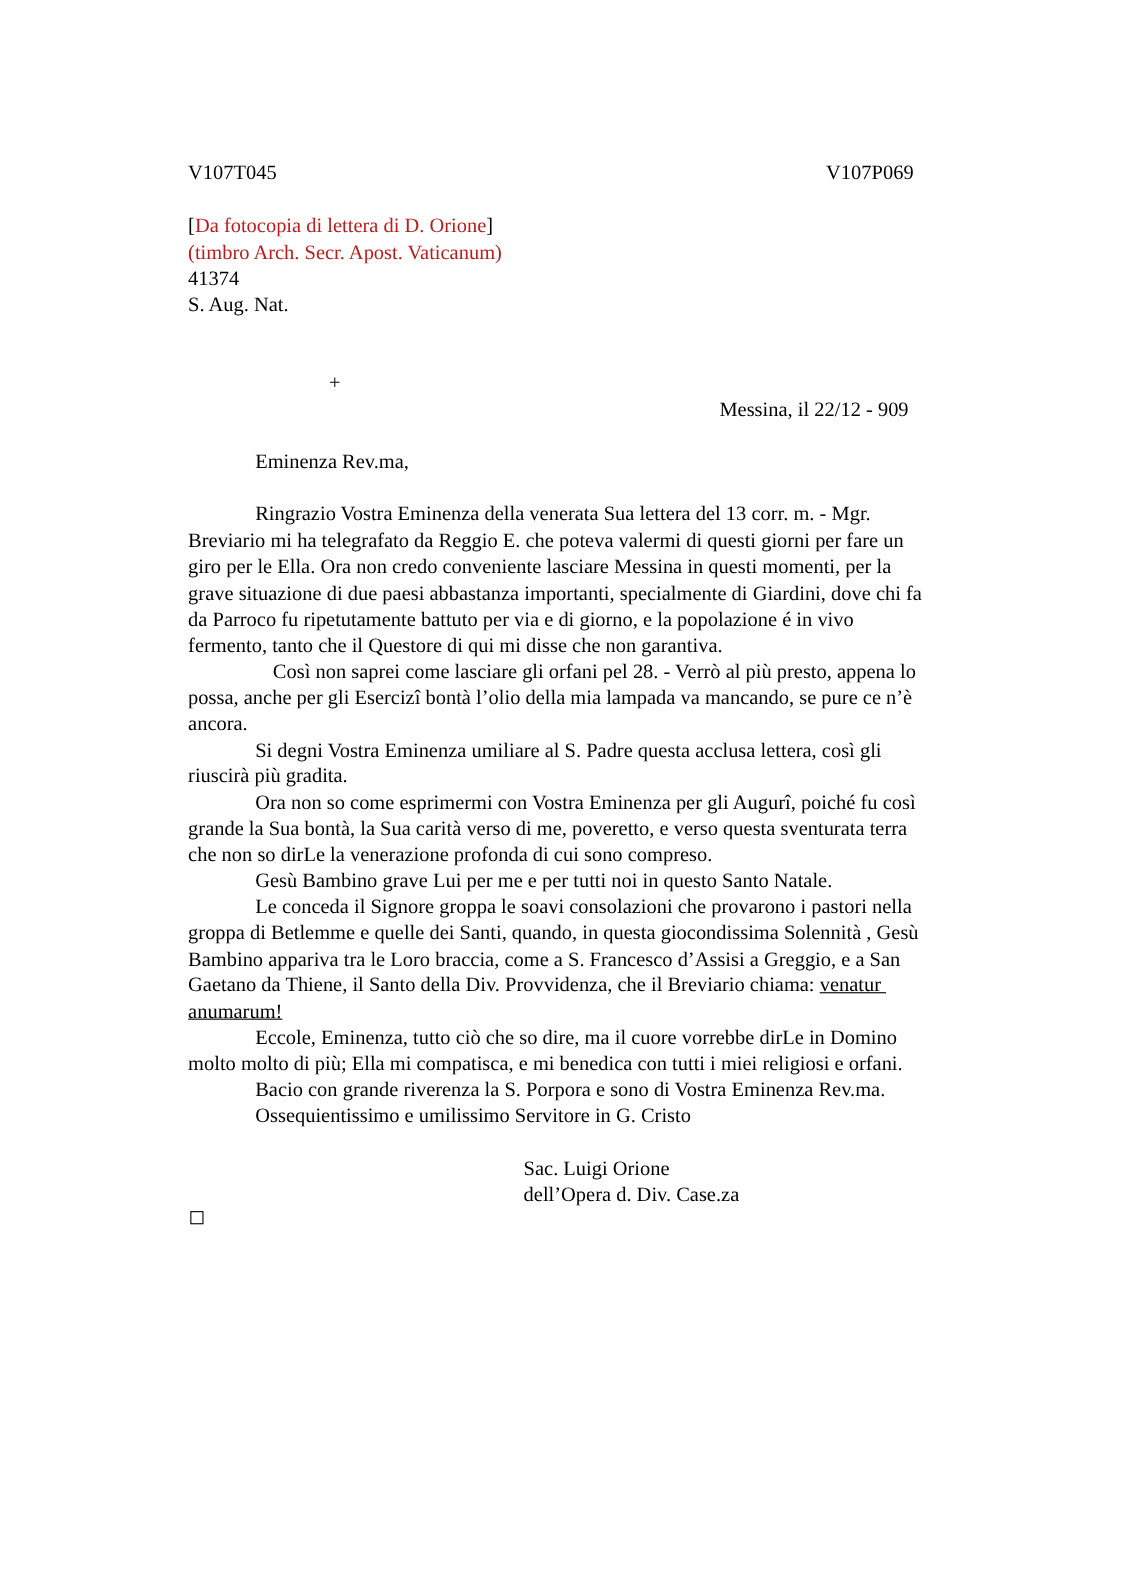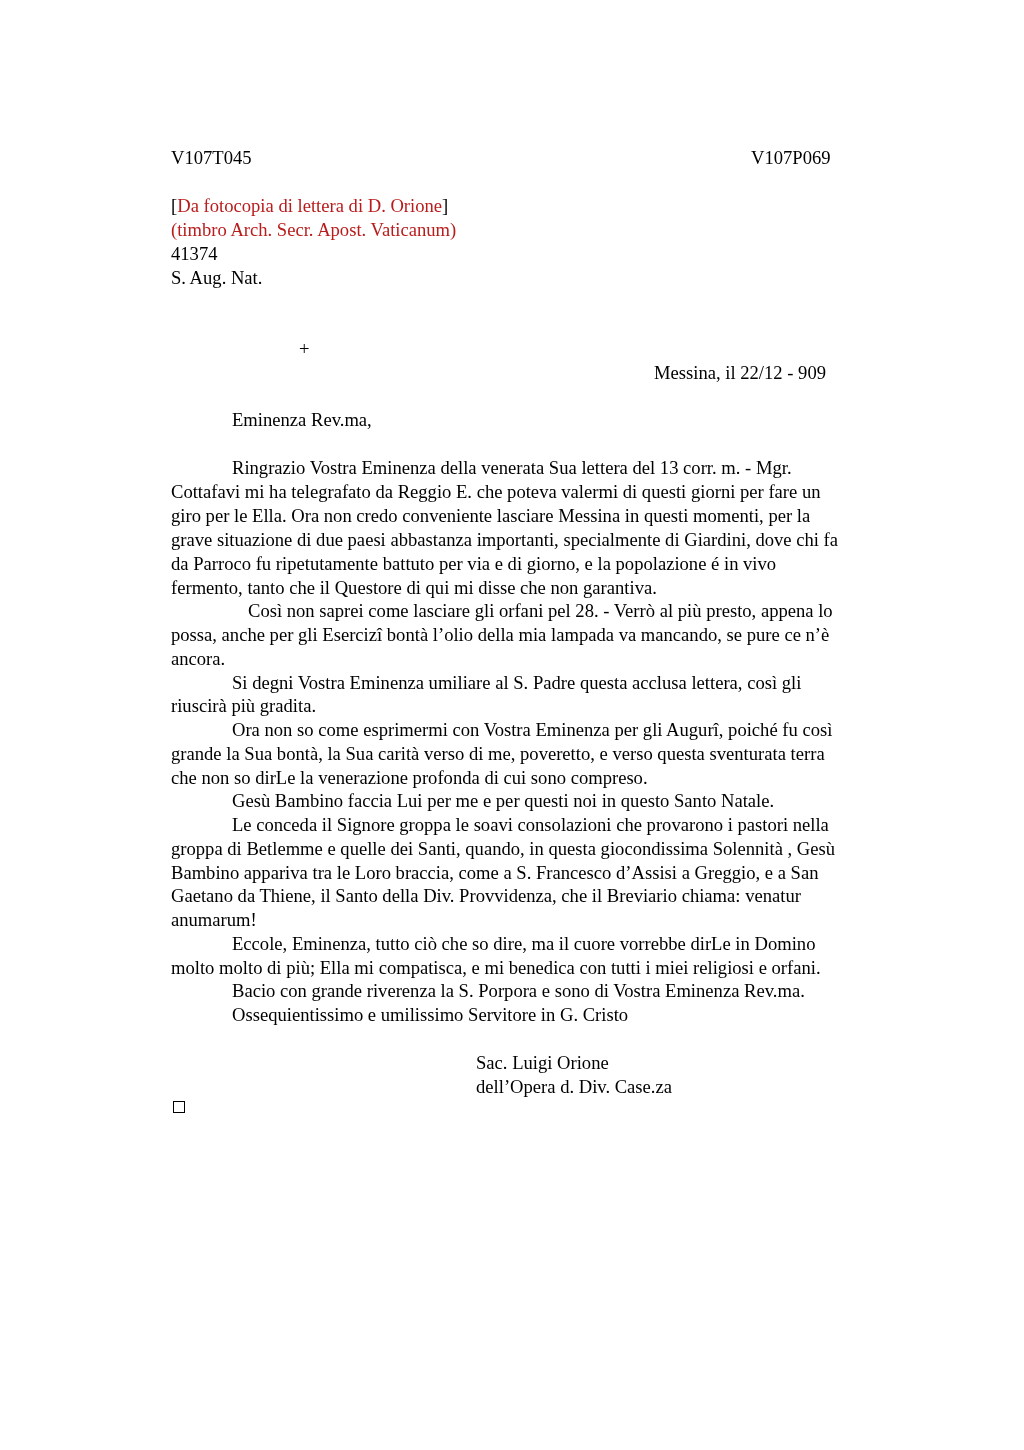--- a/index.html
+++ b/index.html
@@ -1,21 +1,21 @@
 <!DOCTYPE html>
 <html><head>
 <meta charset="utf-8">
 <style>
   html, body { margin: 0; padding: 0; background: #ffffff; }
   body { width: 1024px; height: 1450px; position: relative; overflow: hidden;
          font-family: "Liberation Serif", serif; font-size: 18.6px; color: #000; }
   .ln { position: absolute; white-space: pre; line-height: 24px; }
   .blue { color: #b91c1c; }
   .mag { color: #e020e0; }
-  .ul { }
+  .ul { text-decoration: underline; }
   .box { position: absolute; left: 173px; top: 1101px; width: 12px; height: 12px;
          border: 1.6px solid #000; box-sizing: border-box; }
 </style>
 </head>
 <body>
 
 <div>
   <span class="ln" style="left:171px;top:146px">V107T045</span>
   <span class="ln" style="left:751px;top:146px">V107P069</span>
 
@@ -24,34 +24,34 @@
   <span class="ln" style="left:171px;top:242px">41374</span>
   <span class="ln" style="left:171px;top:266px">S. Aug. Nat.</span>
 
   <span class="ln" style="left:299px;top:337px">+</span>
   <span class="ln" style="left:654px;top:361px">Messina, il 22/12 - 909</span>
 
   <span class="ln" style="left:232px;top:408px">Eminenza Rev.ma,</span>
 
   <div id="body-lines">
     <span class="ln" style="left:232px;top:456px">Ringrazio Vostra Eminenza della venerata Sua lettera del 13 corr. m. - Mgr.</span>
-    <span class="ln" style="left:171px;top:480px">Cottafavi mi ha telegrafato da Reggio E. che poteva valermi di questi giorni per fare un</span>
+    <span class="ln" style="left:171px;top:480px">Breviario mi ha telegrafato da Reggio E. che poteva valermi di questi giorni per fare un</span>
     <span class="ln" style="left:171px;top:504px">giro per le Ella. Ora non credo conveniente lasciare Messina in questi momenti, per la</span>
     <span class="ln" style="left:171px;top:528px">grave situazione di due paesi abbastanza importanti, specialmente di Giardini, dove chi fa</span>
     <span class="ln" style="left:171px;top:552px">da Parroco fu ripetutamente battuto per via e di giorno, e la popolazione é in vivo</span>
     <span class="ln" style="left:171px;top:576px">fermento, tanto che il Questore di qui mi disse che non garantiva.</span>
     <span class="ln" style="left:248px;top:599px">Così non saprei come lasciare gli orfani pel 28. - Verrò al più presto, appena lo</span>
     <span class="ln" style="left:171px;top:623px"><span>possa, anche per gli Esercizi</span><span class="mag">̂</span><span> bontà l’olio della mia lampada va mancando, se pure ce n’è</span></span>
     <span class="ln" style="left:171px;top:647px">ancora.</span>
     <span class="ln" style="left:232px;top:671px">Si degni Vostra Eminenza umiliare al S. Padre questa acclusa lettera, così gli</span>
     <span class="ln" style="left:171px;top:694px">riuscirà più gradita.</span>
     <span class="ln" style="left:232px;top:718px"><span>Ora non so come esprimermi con Vostra Eminenza per gli Auguri</span><span class="mag">̂</span><span>, poiché fu così</span></span>
     <span class="ln" style="left:171px;top:742px">grande la Sua bontà, la Sua carità verso di me, poveretto, e verso questa sventurata terra</span>
     <span class="ln" style="left:171px;top:766px">che non so dirLe la venerazione profonda di cui sono compreso.</span>
-    <span class="ln" style="left:232px;top:789px">Gesù Bambino faccia Lui per me e per questi noi in questo Santo Natale.</span>
+    <span class="ln" style="left:232px;top:789px">Gesù Bambino grave Lui per me e per tutti noi in questo Santo Natale.</span>
     <span class="ln" style="left:232px;top:813px">Le conceda il Signore groppa le soavi consolazioni che provarono i pastori nella</span>
     <span class="ln" style="left:171px;top:837px">groppa di Betlemme e quelle dei Santi, quando, in questa giocondissima Solennità , Gesù</span>
     <span class="ln" style="left:171px;top:861px">Bambino appariva tra le Loro braccia, come a S. Francesco d’Assisi a Greggio, e a San</span>
     <span class="ln" style="left:171px;top:884px"><span>Gaetano da Thiene, il Santo della Div. Provvidenza, che il Breviario chiama: </span><span class="ul">venatur </span></span>
     <span class="ln ul" style="left:171px;top:908px">anumarum!</span>
     <span class="ln" style="left:232px;top:932px">Eccole, Eminenza, tutto ciò che so dire, ma il cuore vorrebbe dirLe in Domino</span>
     <span class="ln" style="left:171px;top:956px">molto molto di più; Ella mi compatisca, e mi benedica con tutti i miei religiosi e orfani.</span>
     <span class="ln" style="left:232px;top:979px">Bacio con grande riverenza la S. Porpora e sono di Vostra Eminenza Rev.ma.</span>
     <span class="ln" style="left:232px;top:1003px">Ossequientissimo e umilissimo Servitore in G. Cristo</span>
   </div>

